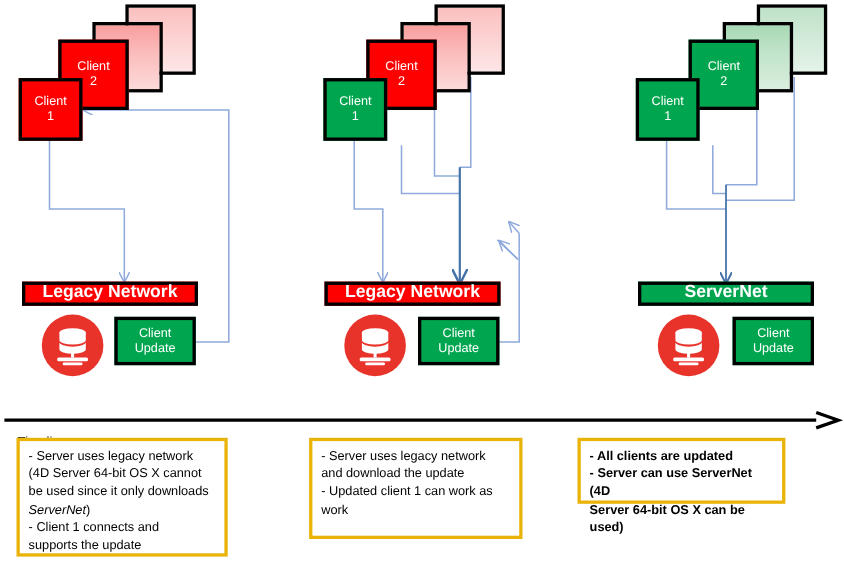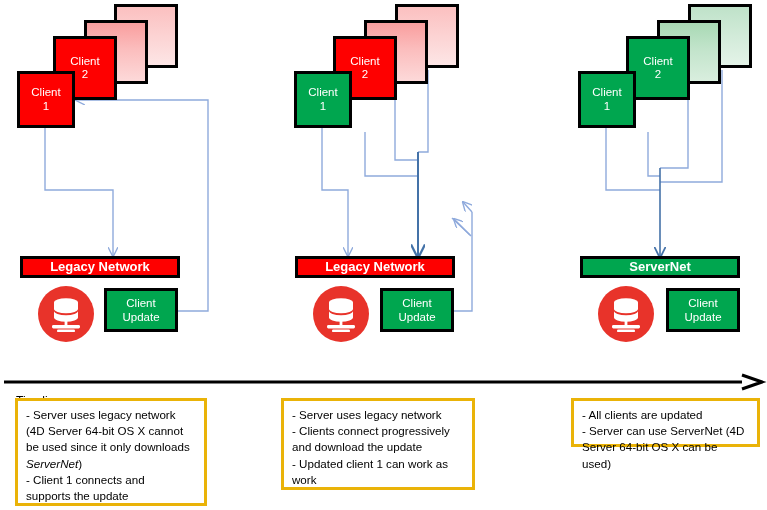--- a/index.html
+++ b/index.html
@@ -15,22 +15,22 @@
   .client-box span{display:block;}
   .cb-red{background:#fe0000;}
   .cb-green{background:#00a64f;}
   .cb-faded-red{background:linear-gradient(180deg,#f99e9e 0%,#fbbdbd 45%,#fdd9d9 100%);}
   .cb-faded-green{background:linear-gradient(180deg,#a8d9b4 0%,#c2e4cb 45%,#d9eede 100%);}
   .cb-faded-red.lighter{background:linear-gradient(180deg,#fbc0c0 0%,#fcd3d3 50%,#fde6e6 100%);}
   .cb-faded-green.lighter{background:linear-gradient(180deg,#bfe2c9 0%,#d2ebd9 50%,#e4f3e8 100%);}
 
   
   .net-bar{position:absolute;border:3px solid #000;box-sizing:border-box;
-           display:flex;align-items:flex-start;justify-content:center;
-           color:#ffffff;font-size:13px;font-weight:700;z-index:6;}
+           display:flex;align-items:flex-end;justify-content:center;
+           color:#ffffff;font-size:16px;font-weight:700;z-index:6;}
   .net-legacy{background:#fe0000;}
   .net-servernet{background:#00a64f;}
 
   
   .update-box{position:absolute;border:3px solid #000;box-sizing:border-box;background:#00a64f;
               display:flex;flex-direction:column;align-items:center;justify-content:center;
               color:#ffffff;font-size:11.5px;line-height:14px;text-align:center;z-index:6;}
 
   
   .db-icon{position:absolute;width:58px;height:58px;z-index:6;}
@@ -223,25 +223,24 @@
     <div>- Server uses legacy network</div>
     <div>(4D Server 64-bit OS X cannot</div>
     <div>be used since it only downloads</div>
     <div><i>ServerNet</i>)</div>
     <div>- Client 1 connects and</div>
     <div>supports the update</div>
   </div>
 
   <div class="note" style="left:281px;top:398px;width:194px;height:92px;">
     <div>- Server uses legacy network</div>
-    <div>- Clients connect progressively</div>
     <div>and download the update</div>
     <div>- Updated client 1 can work as</div>
     <div>work</div>
   </div>
 
-  <div class="note" style="left:571px;top:398px;width:189px;height:49px;">
+  <div class="note" style="left:525px;top:398px;width:189px;height:60px;font-weight:bold;">
     <div>- All clients are updated</div>
     <div>- Server can use ServerNet (4D</div>
     <div>Server 64-bit OS X can be used)</div>
   </div>
 
 </div>
 
 </body></html>

